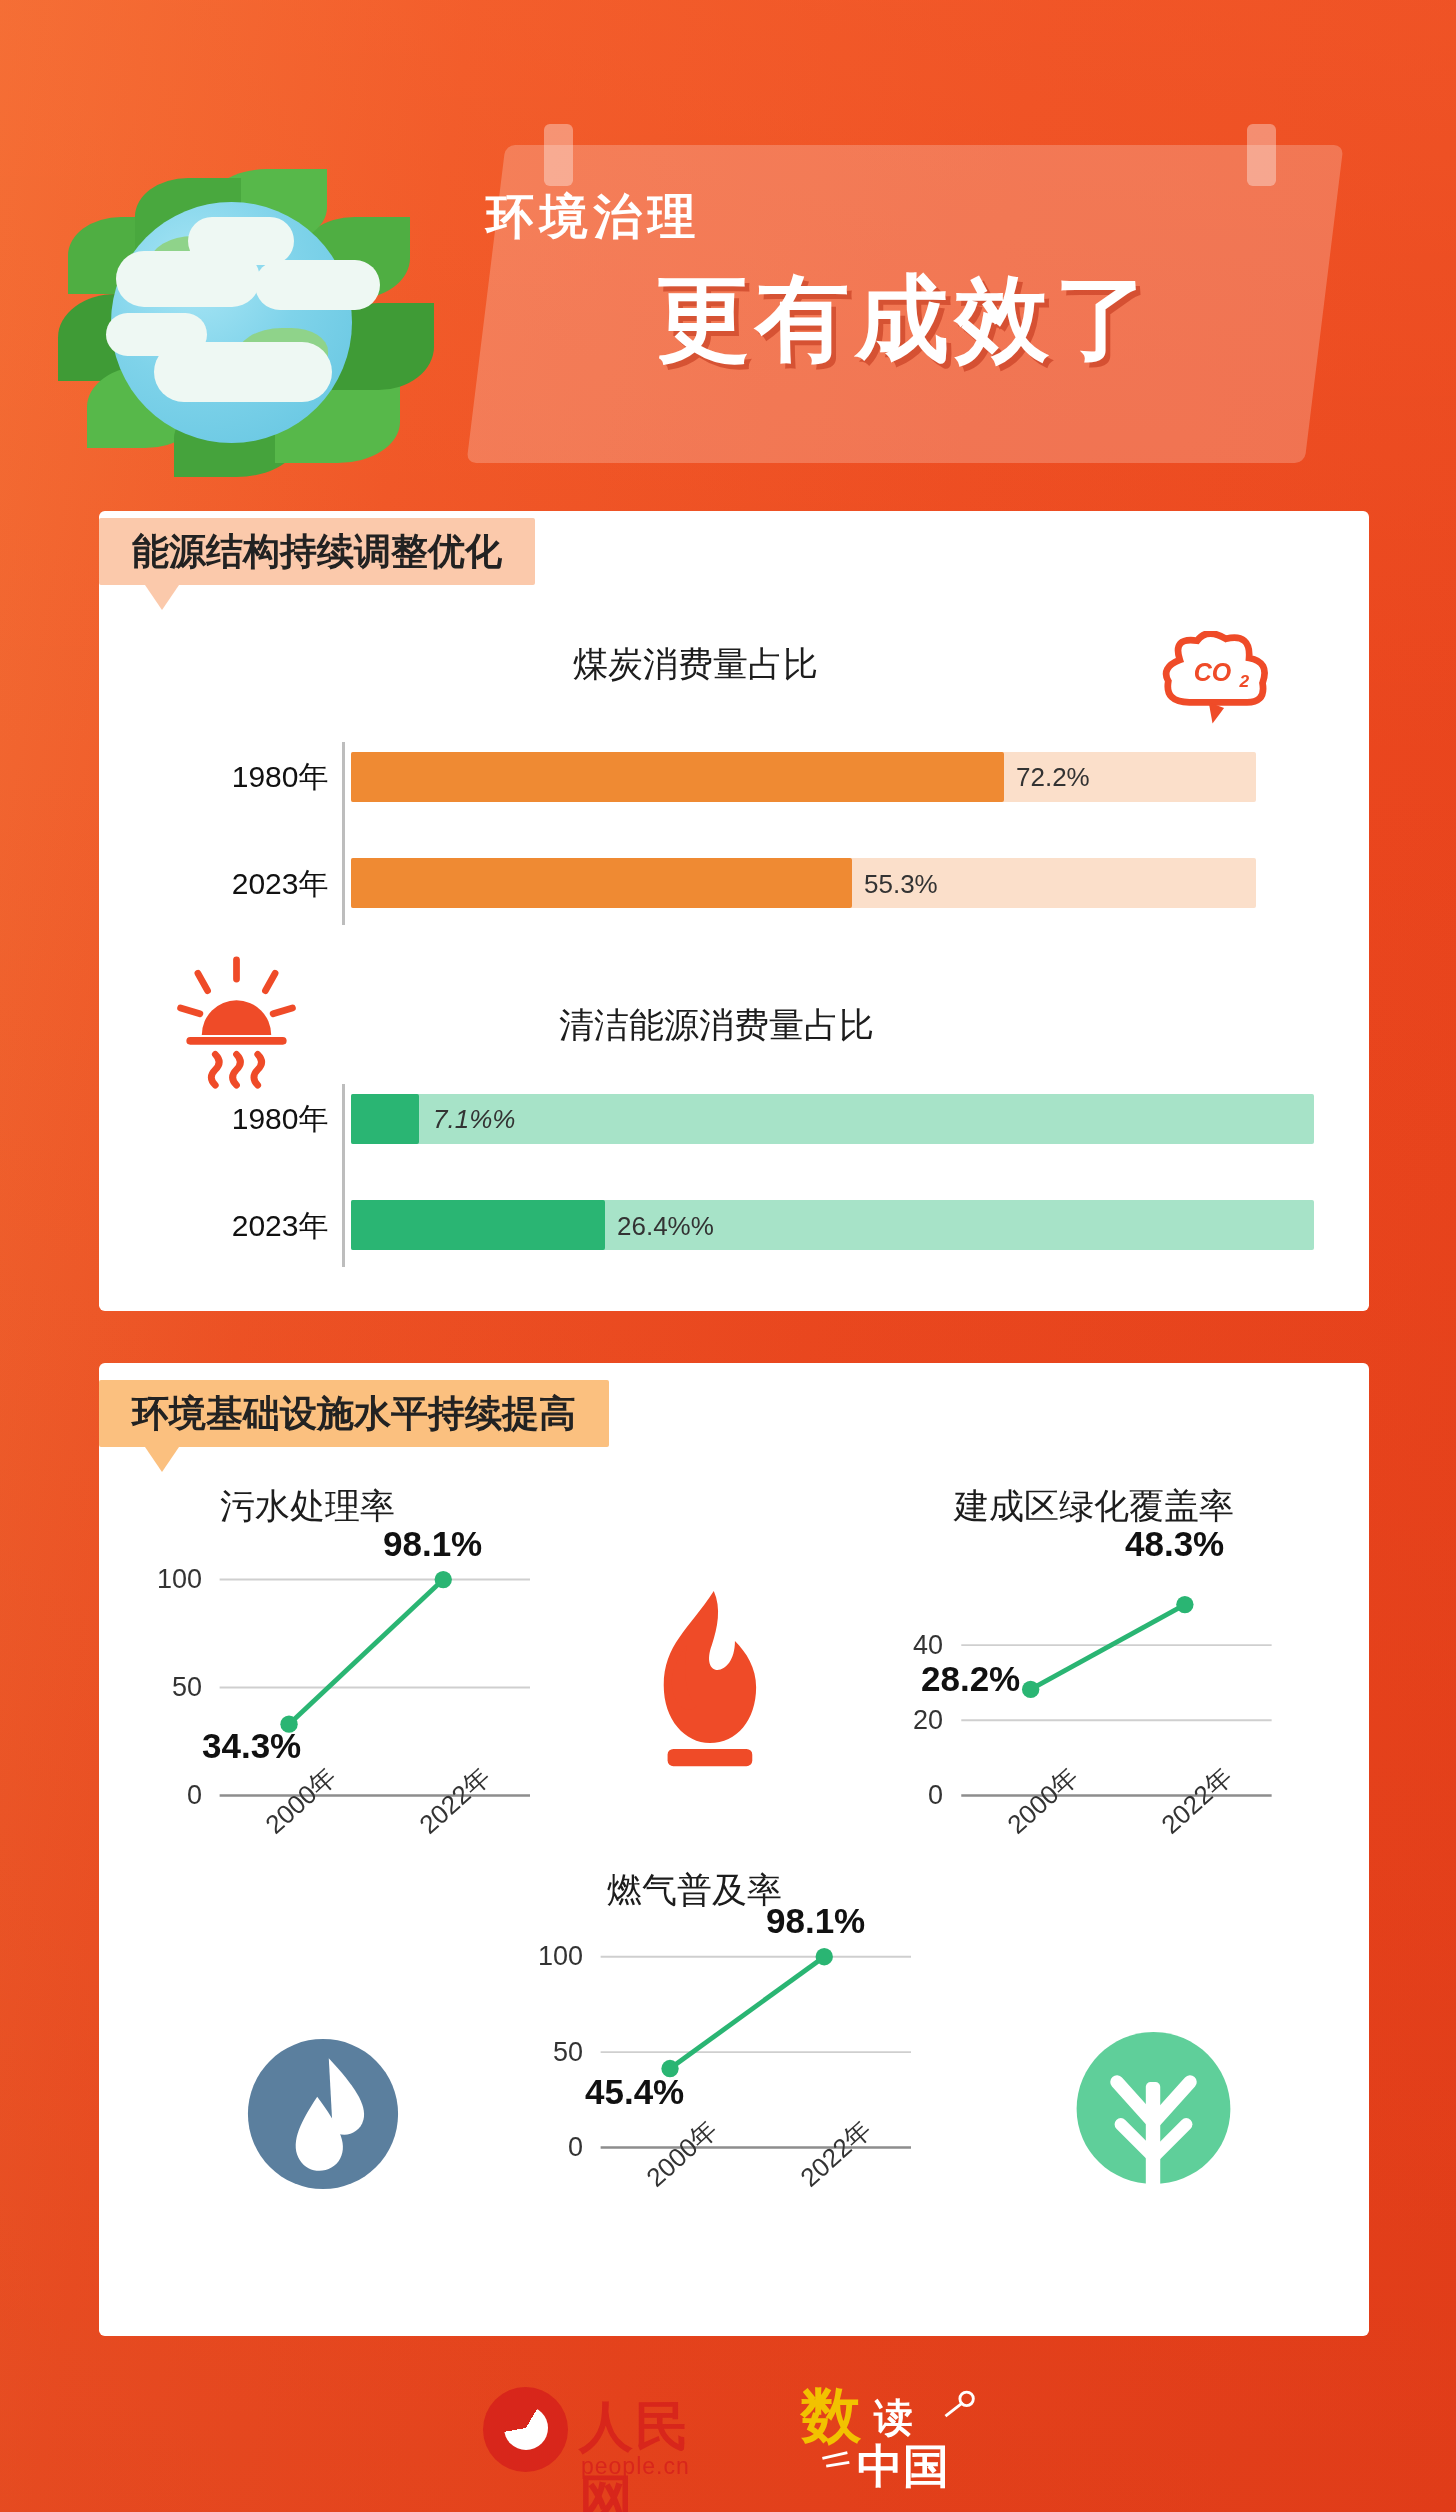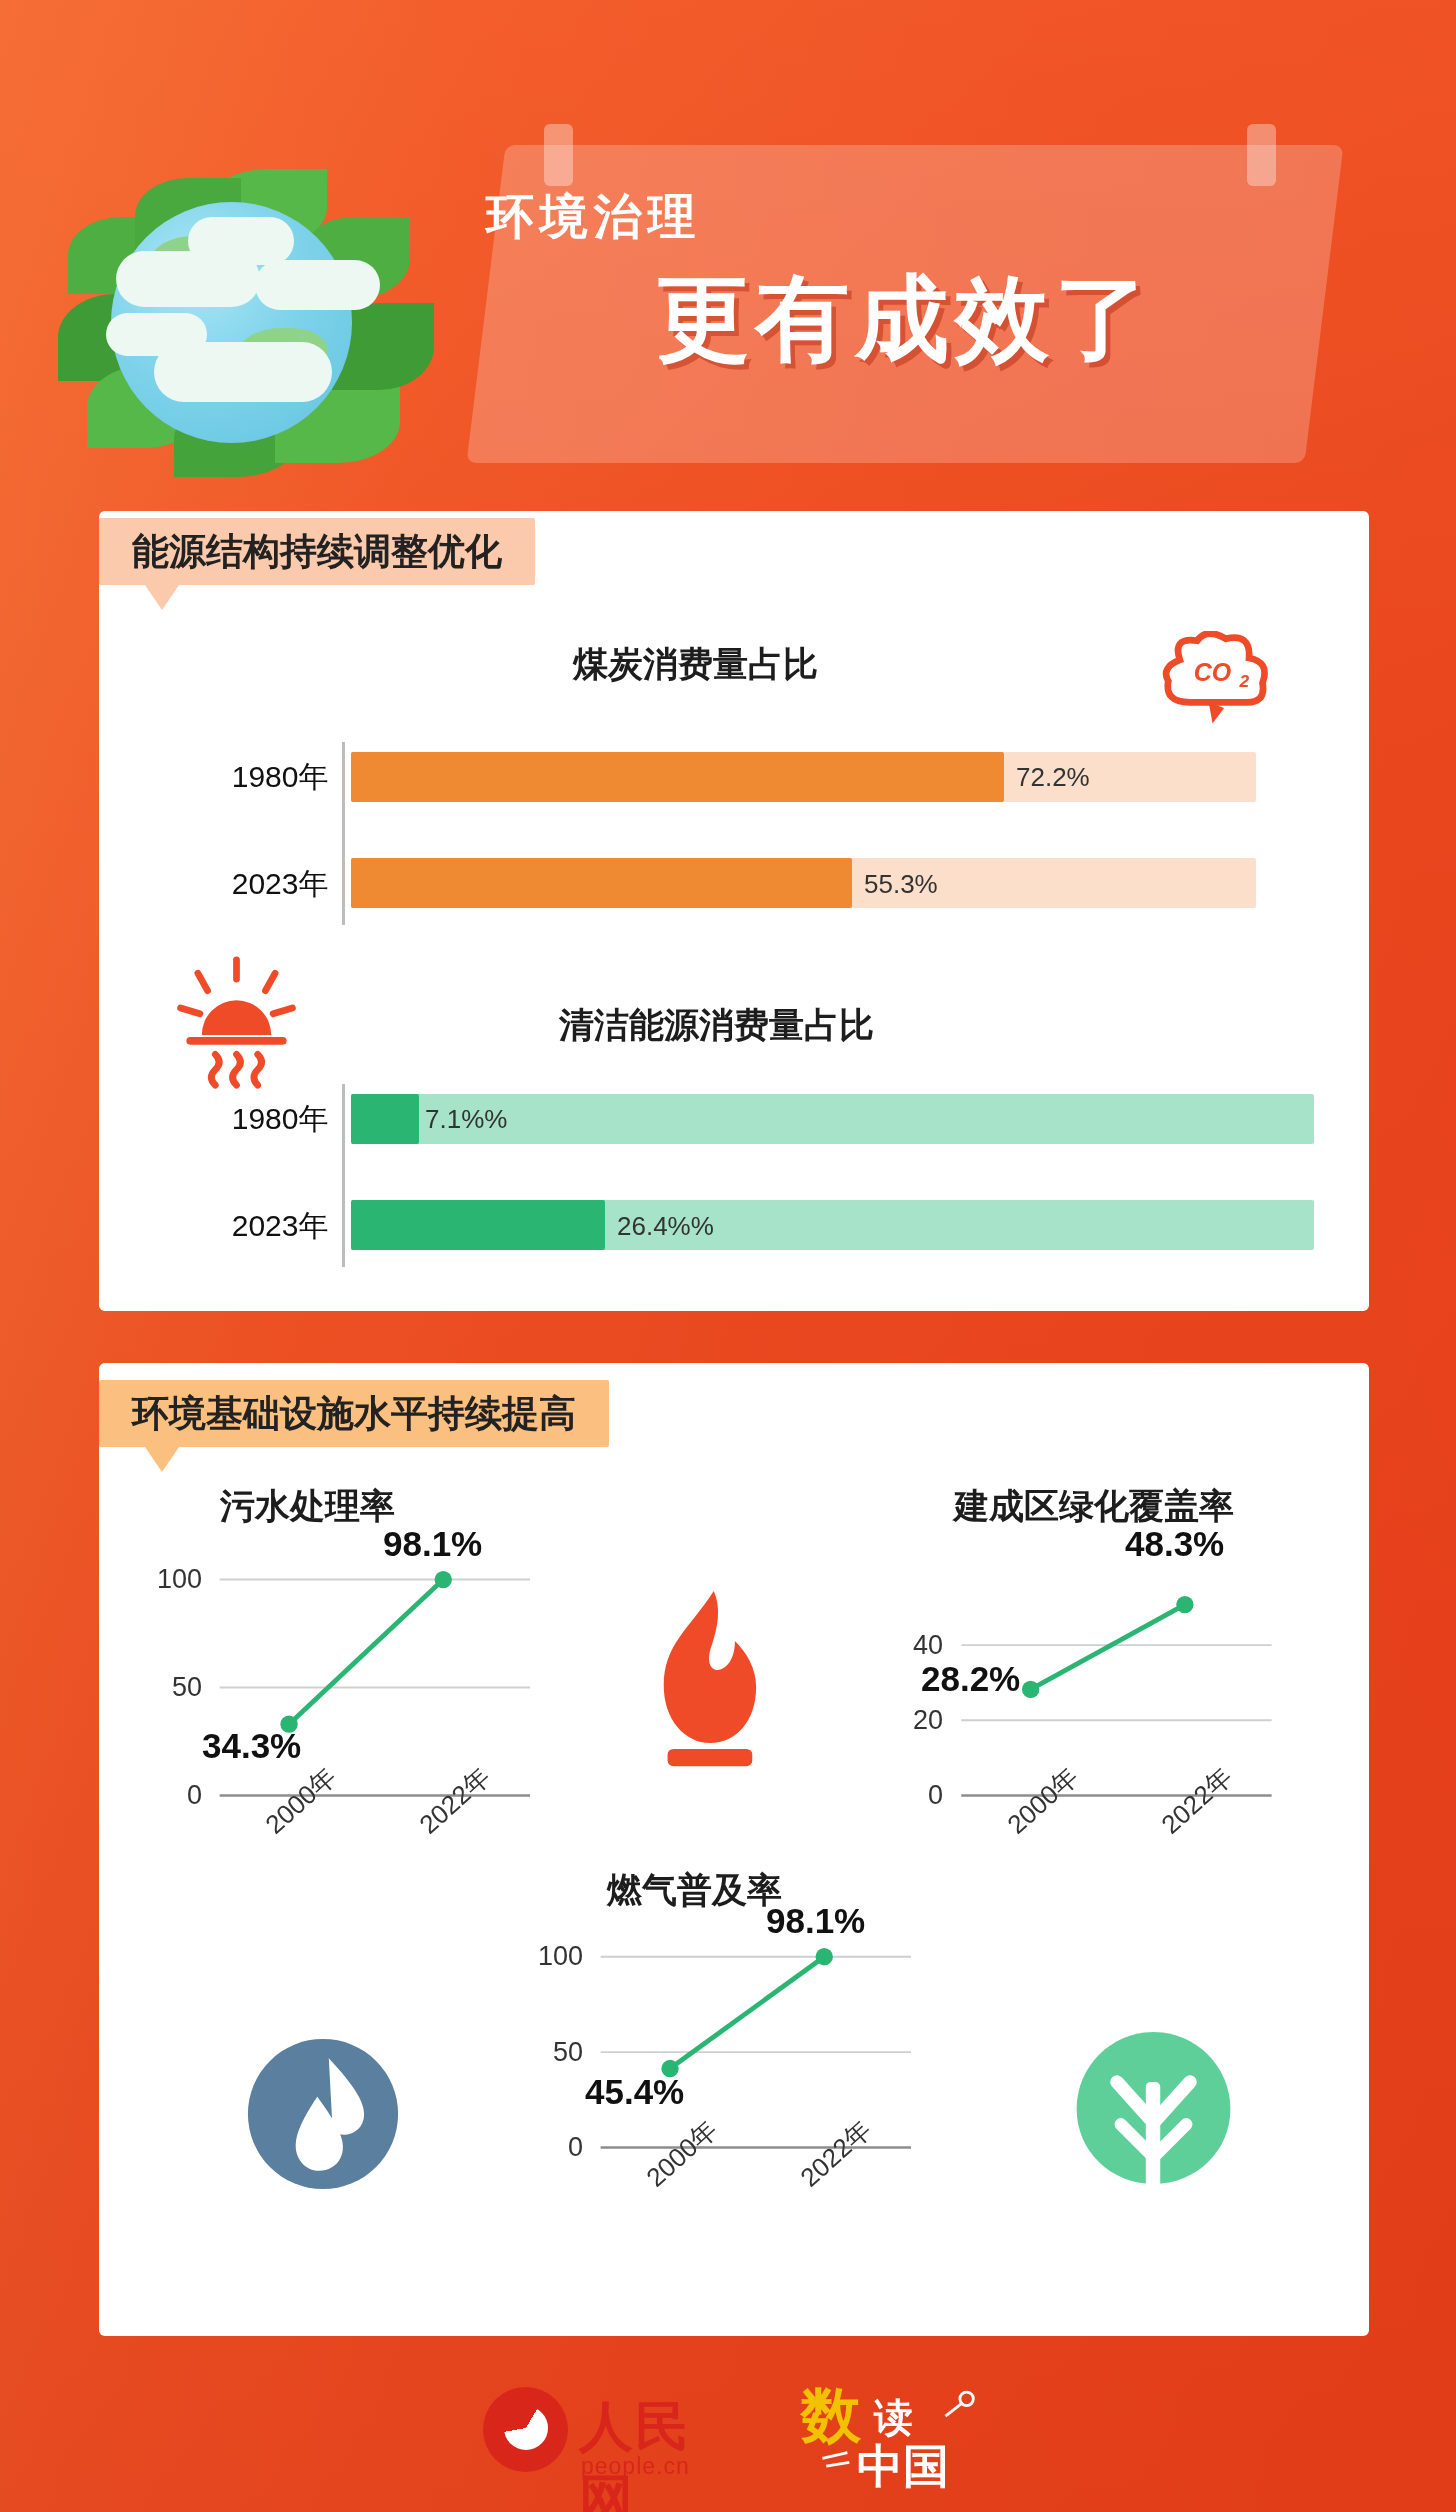--- a/index.html
+++ b/index.html
@@ -84,21 +84,21 @@
     content: ""; position: absolute; left: 46px; bottom: -25px;
     border-left: 17.3px solid transparent; border-right: 17.3px solid transparent;
     border-top: 25px solid currentColor;
   }
   .section-tag.peach::after { color: #fbc9ab; }
   .section-tag.amber::after { color: #fbc07f; }
   #tag-energy { left: 99px; top: 518px; }
   #tag-infra  { left: 99px; top: 1368px; }
 
   .chart-title {
-    position: absolute; font-size: 35px; font-weight: bold; color: #1d1d1d;
+    position: absolute; font-size: 35px; font-weight: normal; color: #1d1d1d;
     white-space: nowrap;
   }
 
   
   .hbar-group { position: absolute; }
   .hbar-axis {
     position: absolute; left: 0; top: 0; width: 2.9px; height: 100%;
     background: #bdbdbd;
   }
   .hbar-row { position: absolute; left: 0; height: 50px; width: 100%; }
@@ -268,21 +268,21 @@
   </div>
 
   <div class="hbar-group" style="left:342px; top:1084px; width:973px; height:183px;">
     <div class="hbar-axis"></div>
 
     <div class="hbar-row" style="top:9.6px;">
       <span class="hbar-label">1980年</span>
       <div class="hbar-track track-green" style="width:963px;">
         <div class="hbar-fill fill-green" style="width:68px;"></div>
       </div>
-      <span class="hbar-value" style="left:83px;">7.1%%</span>
+      <span class="hbar-value" style="left:91px;font-style:italic;">7.1%%</span>
     </div>
 
     <div class="hbar-row" style="top:116px;">
       <span class="hbar-label">2023年</span>
       <div class="hbar-track track-green" style="width:963px;">
         <div class="hbar-fill fill-green" style="width:254px;"></div>
       </div>
       <span class="hbar-value" style="left:275px;">26.4%%</span>
     </div>
   </div>

